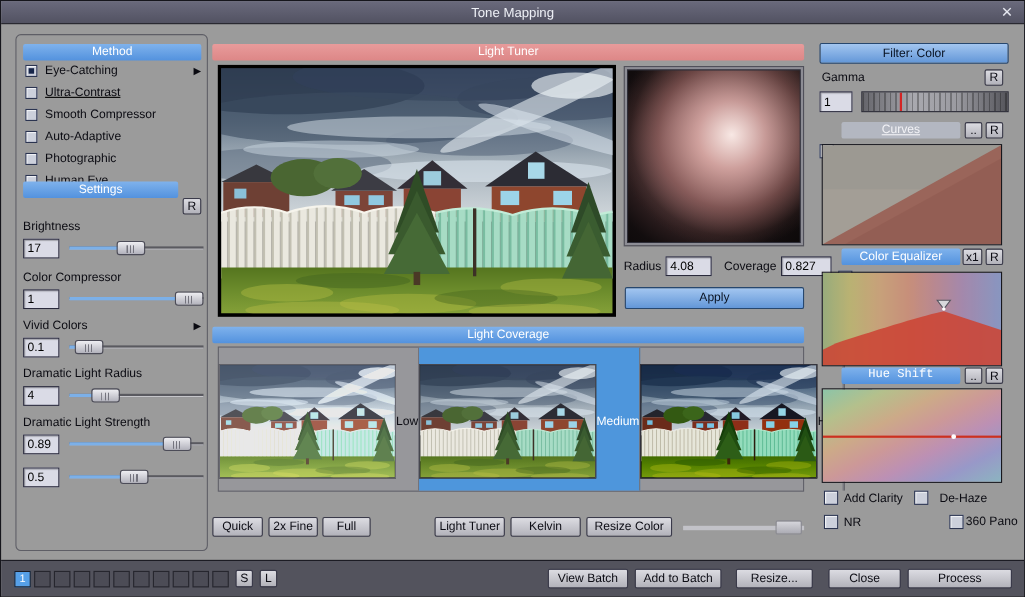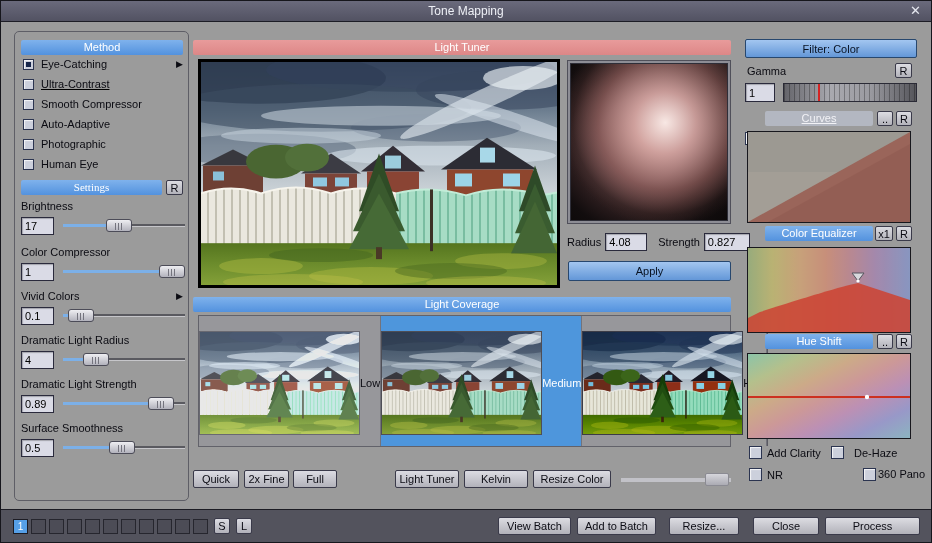--- a/index.html
+++ b/index.html
@@ -185,21 +185,21 @@
   </div>
   <div class="abs" style="left:22px;top:137px;display:flex;align-items:center;gap:7px;">
     <span class="radiobox"></span>
     <span class="lbl">Photographic</span>
   </div>
   <div class="abs" style="left:22px;top:157px;display:flex;align-items:center;gap:7px;">
     <span class="radiobox"></span>
     <span class="lbl">Human Eye</span>
   </div>
 
-  <div class="hdr hdr-blue" style="left:20px;top:179px;width:141px;font-family:Liberation Serif, serif;">Settings</div>
+  <div class="hdr hdr-blue" style="left:20px;top:164px;width:141px;">Settings</div>
   <button class="btn rbtn abs" style="left:165px;top:179px;width:17px;height:15px;">R</button>
 
   <div class="slblock" style="top:199px;">
     <div class="sllabel">Brightness</div>
     <div class="slrow">
       <input class="numbox slval" readonly="" value="17" style="">
       <div class="hslider" style="--pos: 46;">
         <div class="sl-track"></div>
         <div class="sl-fill"></div>
         <div class="sl-thumb"></div>
@@ -245,21 +245,20 @@
     <div class="slrow">
       <input class="numbox slval" readonly="" value="0.89" style="">
       <div class="hslider" style="--pos: 80;">
         <div class="sl-track"></div>
         <div class="sl-fill"></div>
         <div class="sl-thumb"></div>
       </div>
     </div>
   </div>
   <div class="slblock" style="top:421px;">
-    <div class="sllabel">Surface Smoothness</div>
     <div class="slrow">
       <input class="numbox slval" readonly="" value="0.5" style="">
       <div class="hslider" style="--pos: 48;">
         <div class="sl-track"></div>
         <div class="sl-fill"></div>
         <div class="sl-thumb"></div>
       </div>
     </div>
   </div>
 
@@ -270,21 +269,21 @@
     <svg viewBox="0 0 356 224" width="356" height="223" preserveAspectRatio="none">
         <use href="#scene"></use>
       </svg>
   </div>
 
   <div class="abs sunken sphere" style="left:566px;top:59px;width:164px;height:164px;"></div>
 
   <div class="abs" style="left:566px;top:232px;width:164px;display:flex;align-items:center;">
     <span class="lbl">Radius</span>
     <input class="numbox" style="width: 42px; height: 18px; margin-left: 4px;" readonly="" value="4.08">
-    <span class="lbl" style="margin-left:11px;">Strength</span>
+    <span class="lbl" style="margin-left:11px;">Coverage</span>
     <input class="numbox" style="width: 46px; height: 18px; margin-left: 4px;" readonly="" value="0.827">
   </div>
   <button class="btn btn-blue abs" style="left:567px;top:260px;width:163px;height:20px;">Apply</button>
 
   <div class="hdr hdr-blue" style="left:192px;top:296px;width:538px;">Light Coverage</div>
 
   <div class="thumbwrap" style="left:197px;top:314px;width:533px;height:132px;">
     <div class="thumbcell">
       <svg class="thumb-img th-low" viewBox="0 0 356 224" preserveAspectRatio="none">
           <use href="#scene"></use>
@@ -359,21 +358,21 @@
       </defs>
       <rect width="162" height="84" fill="url(#eqG)"></rect>
       <rect width="162" height="84" fill="#ffffff" opacity=".12"></rect>
       <path d="M0,70 L12,64 C55,50 95,38 110,35 L162,52 L162,84 L0,84 Z" fill="#cc4434" opacity=".88"></path>
       <polygon points="104,25 116,25 110,33" fill="#d8d8dc" stroke="#55555f" stroke-width="1"></polygon>
       <circle cx="110" cy="33" r="1.6" fill="#ffffff"></circle>
     </svg>
   </div>
 
   <span class="checkbox abs checked" style="left:744px;top:334px;"></span>
-  <div class="hdr hdr-blue" style="left:764px;top:333px;width:108px;">Hue Shift</div>
+  <div class="hdr hdr-blue" style="left:764px;top:333px;width:108px;font-family:Liberation Mono, monospace;">Hue Shift</div>
   <button class="btn rbtn abs" style="left:876px;top:333px;width:16px;height:15px;">..</button>
   <button class="btn rbtn abs" style="left:895px;top:333px;width:16px;height:15px;">R</button>
   <div class="prevbox" style="left:746px;top:352px;width:164px;height:86px;">
     <svg width="162" height="84" viewBox="0 0 162 84" preserveAspectRatio="none">
       <defs>
         <linearGradient id="huG" x1="0" y1="0" x2="1" y2="1">
           <stop offset="0" stop-color="#8cc4a8"></stop>
             <stop offset="0.18" stop-color="#b4c08c"></stop>
           <stop offset="0.35" stop-color="#ccaa88"></stop>
             <stop offset="0.5" stop-color="#cc9898"></stop>

